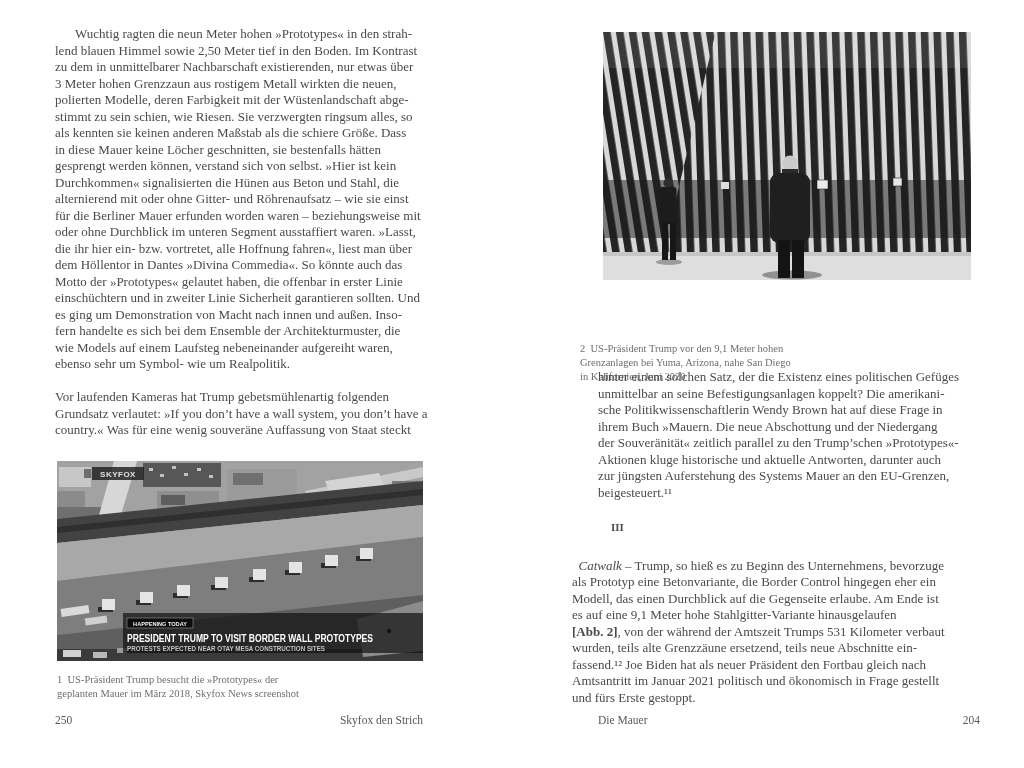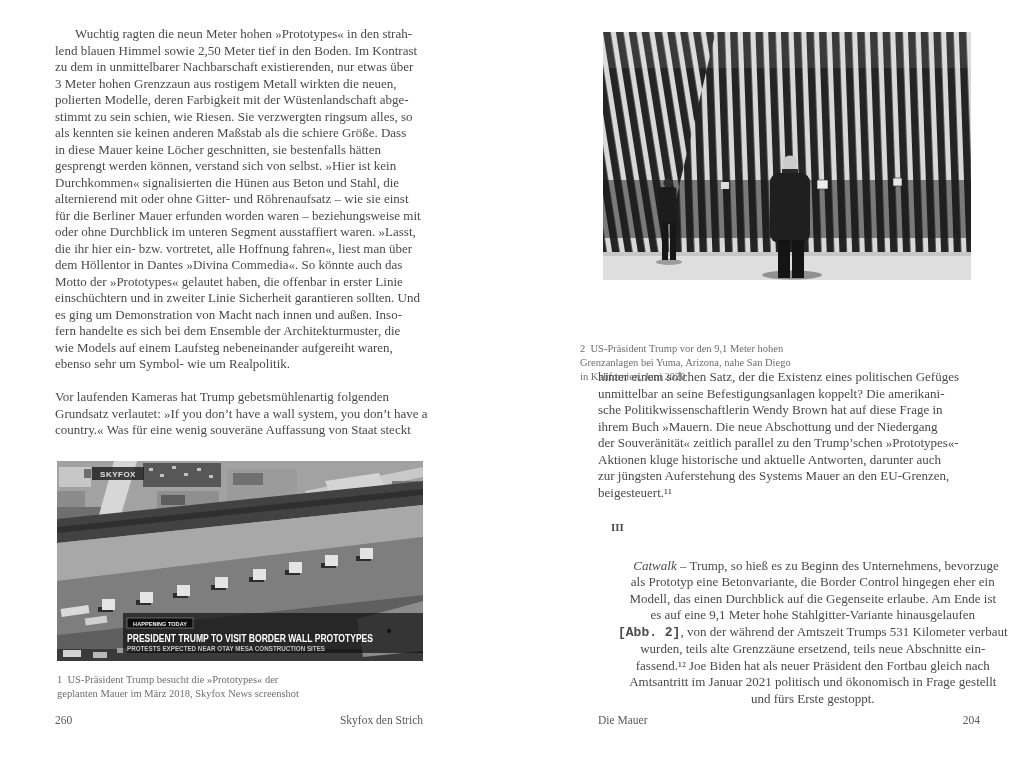--- a/index.html
+++ b/index.html
@@ -41,23 +41,23 @@
   #fig2 { left: 603px; top: 32px; width: 368px; height: 248px; }
   #para1 { left: 55px; top: 26px; }
   #para2 { left: 55px; top: 389px; font-family: Liberation Serif, serif; }
   #caption1 { left: 57px; top: 673px; }
   #caption2 { left: 580px; top: 294px; margin-top: 48px; }
   #rpara1 { left: 598px; top: 369px; }
   #rheading {
     position: absolute; left: 611px; top: 521px;
     font-size: 11px; font-weight: bold; color: #4a4a4a;
   }
-  #rpara2 { left: 618px; top: 541px; text-align: center; }
+  #rpara2 { left: 572px; top: 541px; }
   #rpara2 em { font-style: italic; }
-  #rpara2 strong { font-weight: bold; font-family: Liberation Mono, monospace; }
+  #rpara2 strong { font-weight: bold; }
 </style>
 </head>
 <body>
 
 <div class="txt indent-first" id="para1">Wuchtig ragten die neun Meter hohen »Prototypes« in den strah-
 lend blauen Himmel sowie 2,50 Meter tief in den Boden. Im Kontrast
 zu dem in unmittelbarer Nachbarschaft existierenden, nur etwas über
 3 Meter hohen Grenzzaun aus rostigem Metall wirkten die neuen,
 polierten Modelle, deren Farbigkeit mit der Wüstenlandschaft abge-
 stimmt zu sein schien, wie Riesen. Sie verzwergten ringsum alles, so
@@ -147,21 +147,21 @@
   <rect x="70" y="157" width="66" height="10" fill="#0c0c0c" stroke="#9a9a9a" stroke-width="0.6"></rect>
   <text x="103" y="164.5" text-anchor="middle" font-family="Liberation Sans, sans-serif" font-size="5.6" font-weight="bold" fill="#f0f0f0">HAPPENING TODAY</text>
   <text x="70" y="181" font-family="Liberation Sans, sans-serif" font-size="11.5" font-weight="bold" fill="#ffffff" textLength="246" lengthAdjust="spacingAndGlyphs">PRESIDENT TRUMP TO VISIT BORDER WALL PROTOTYPES</text>
   <text x="70" y="190" font-family="Liberation Sans, sans-serif" font-size="6.8" font-weight="bold" fill="#c2c2c2" textLength="198" lengthAdjust="spacingAndGlyphs">PROTESTS EXPECTED NEAR OTAY MESA CONSTRUCTION SITES</text>
 </svg>
 
 <div class="caption" id="caption1">1  US-Präsident Trump besucht die »Prototypes« der
 geplanten Mauer im März 2018, Skyfox News screenshot</div>
 
 <div class="footer footer-left">
-  <span>260</span>
+  <span>250</span>
   <span>Skyfox den Strich</span>
 </div>
 
 <svg id="fig2" class="fig" viewBox="0 0 368 248" preserveAspectRatio="none">
   <defs>
     <pattern id="bars1" width="12.7" height="12" patternUnits="userSpaceOnUse" patternTransform="rotate(-2)">
       <rect width="12.7" height="12" fill="#d8d8d8"></rect>
       <rect width="7.5" height="12" fill="#242424"></rect>
     </pattern>
     <pattern id="bars2" width="12.7" height="12" patternUnits="userSpaceOnUse" patternTransform="rotate(-9)">

